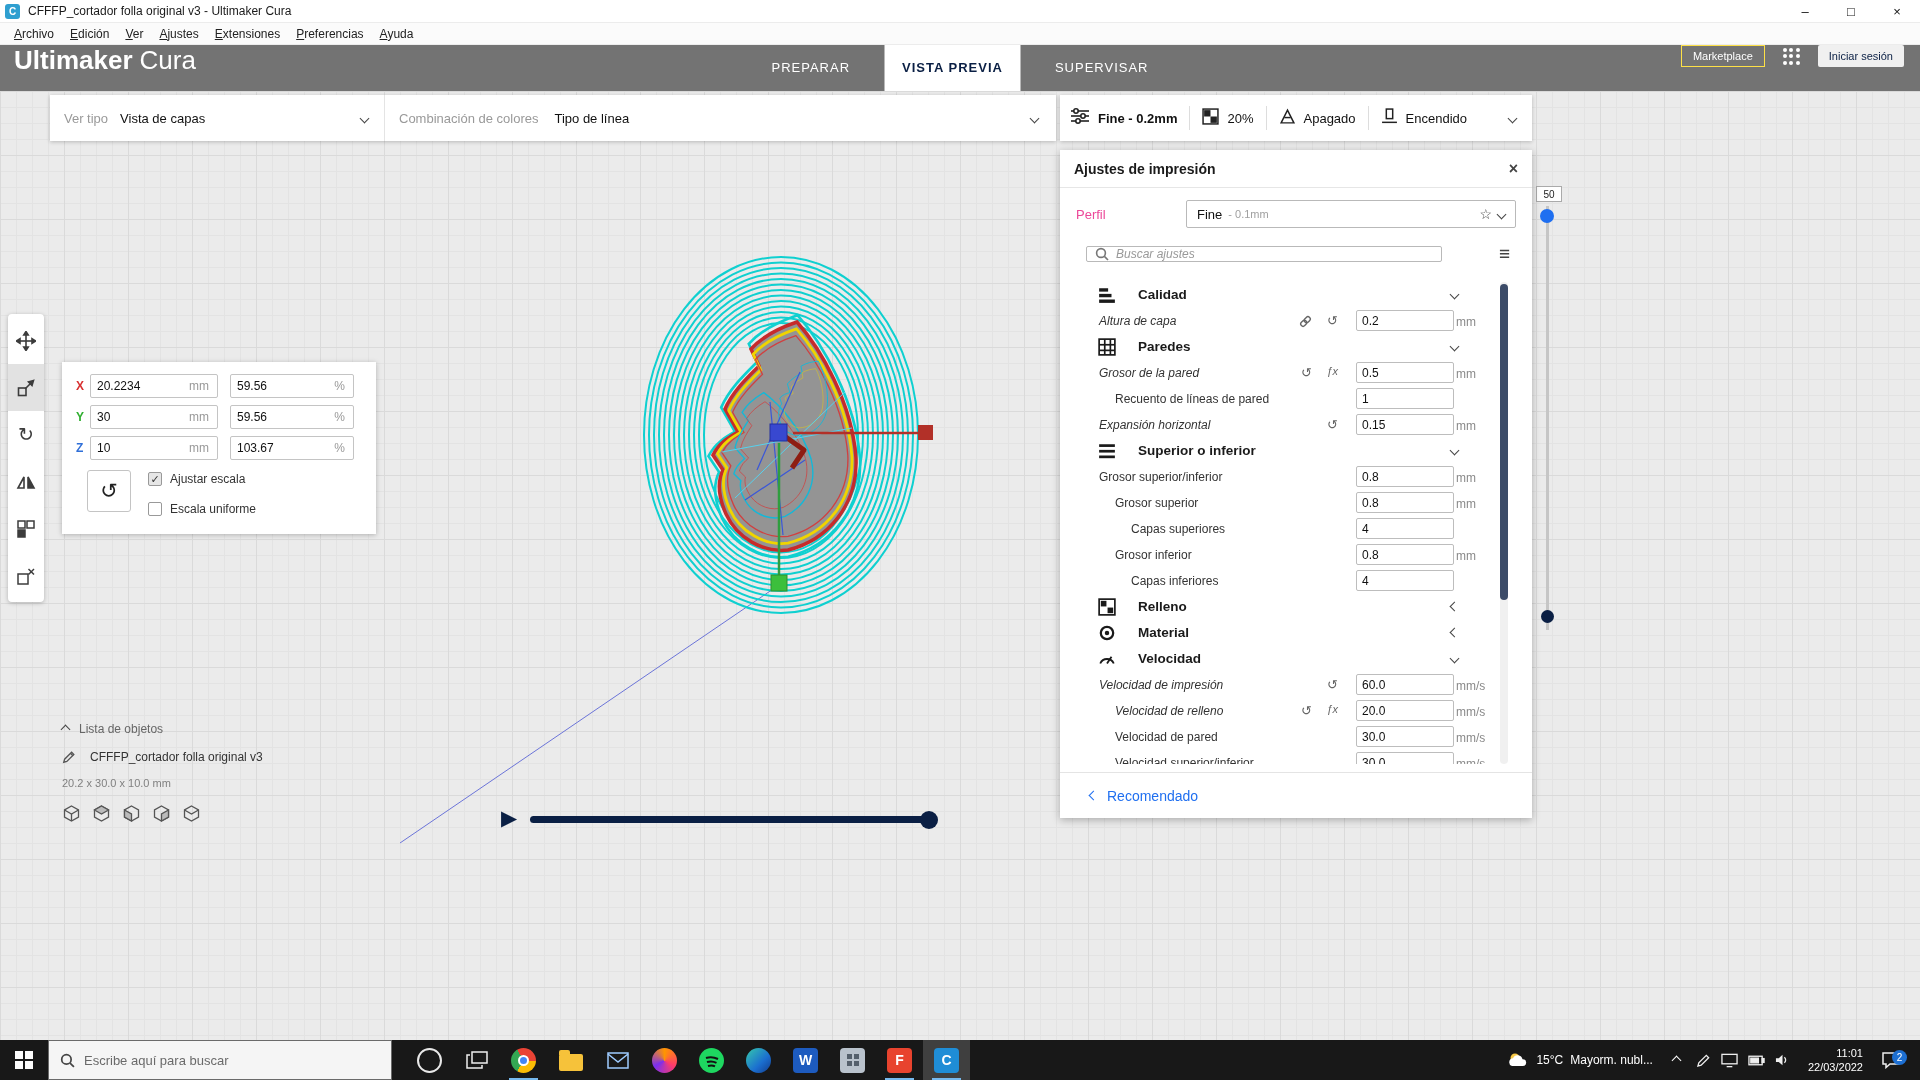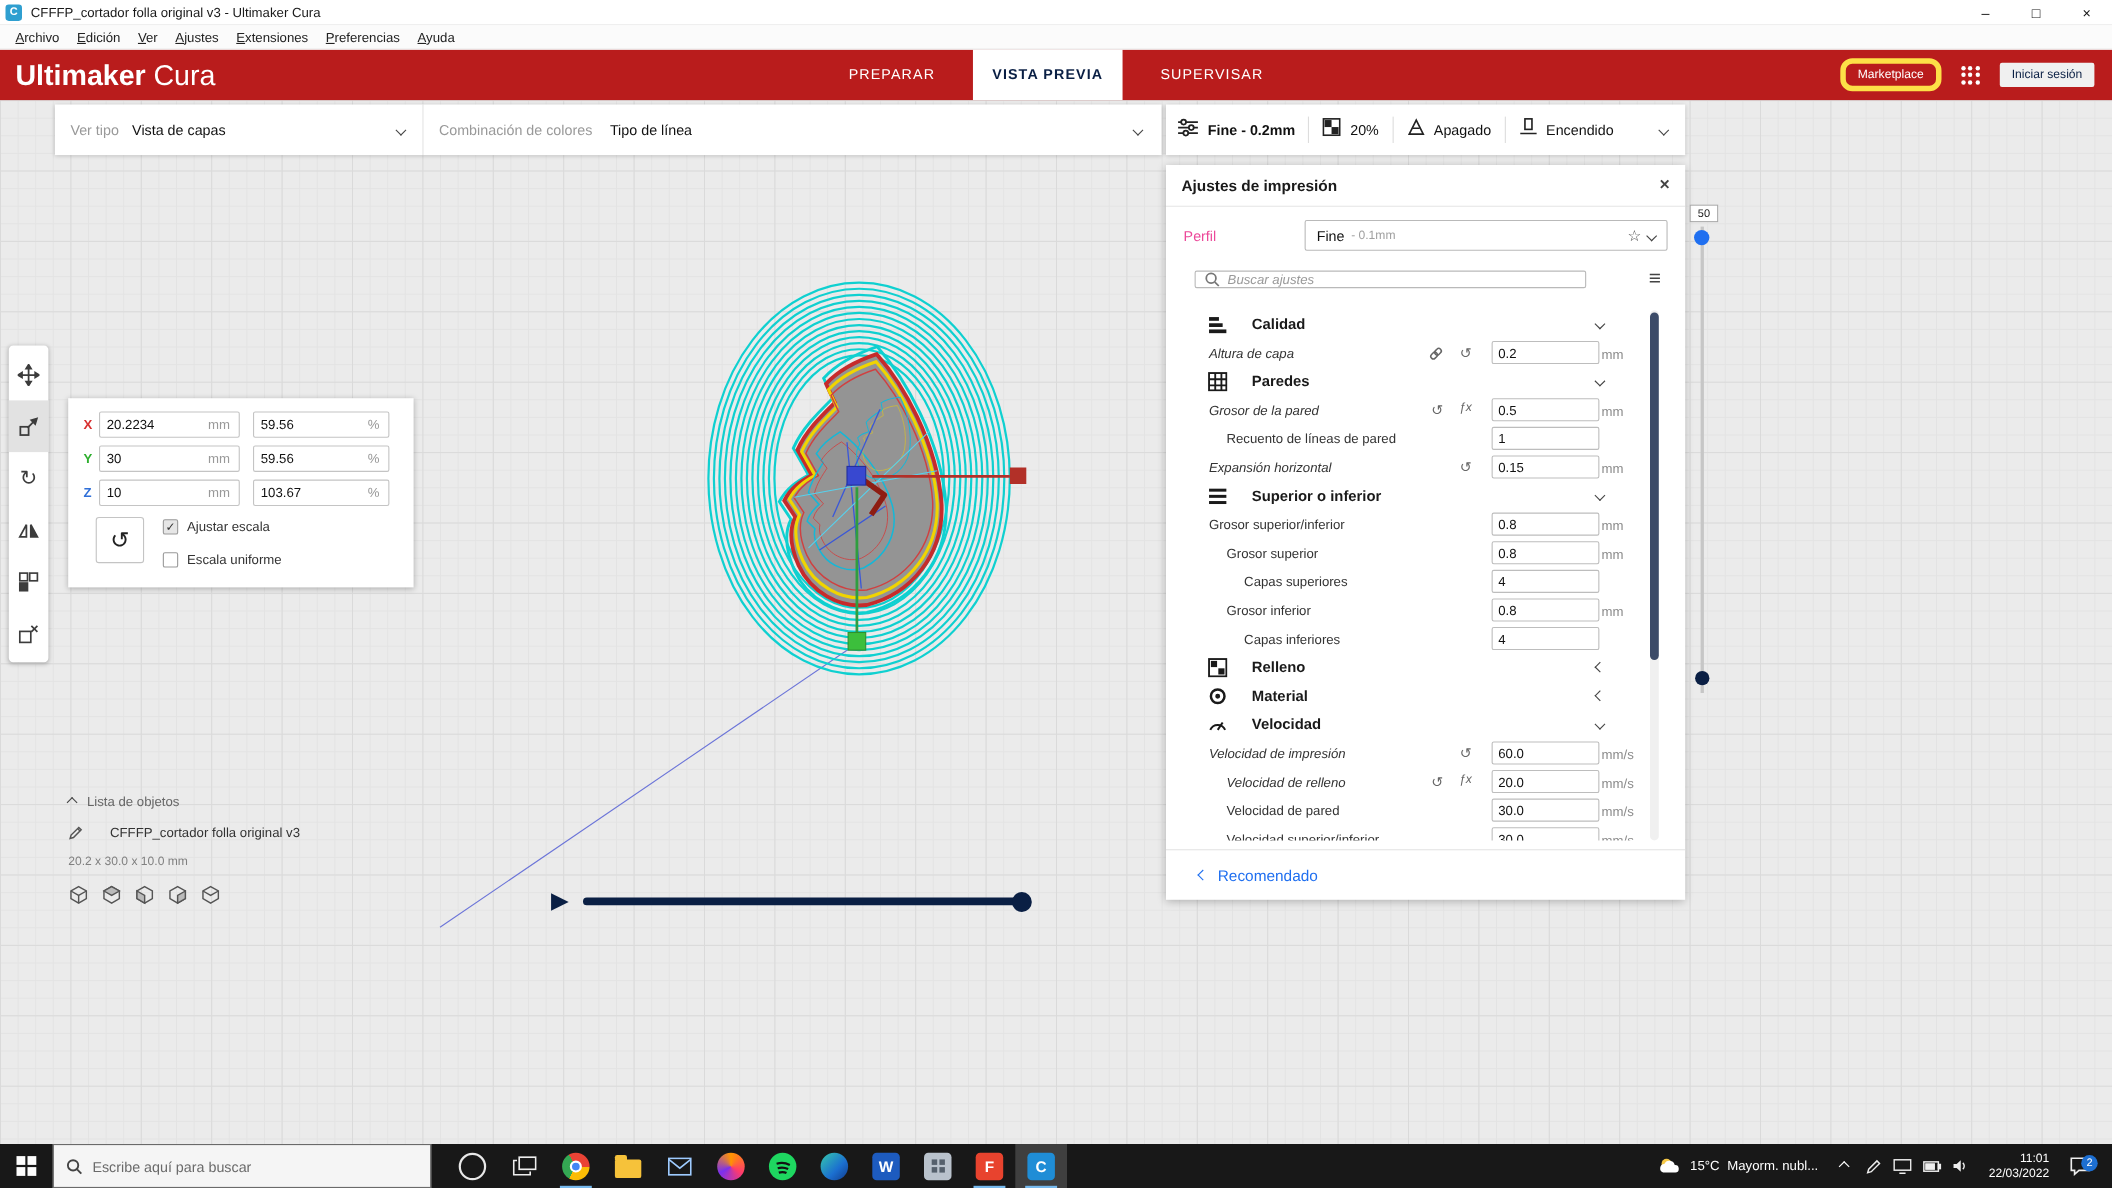--- a/index.html
+++ b/index.html
@@ -10,28 +10,28 @@
   .titlebar{position:absolute;left:0;top:0;width:100%;height:23px;background:#fff;display:flex;align-items:center;border-bottom:1px solid #ececec;z-index:60}
   .appico{width:15px;height:15px;margin-left:5px;background:#2f9fd0;border-radius:3px;color:#fff;font-size:10px;font-weight:bold;display:flex;align-items:center;justify-content:center}
   .wtitle{font-size:12px;color:#1a1a1a;margin-left:8px}
   .winbtns{margin-left:auto;display:flex;height:100%}
   .winbtn{width:46px;display:flex;align-items:center;justify-content:center;font-size:13px;color:#111}
   
   .menubar{position:absolute;left:0;top:23px;width:100%;height:22px;background:#fbfbfb;display:flex;align-items:center;padding-left:6px;border-bottom:1px solid #ececec;z-index:60}
   .menuitem{font-size:12px;color:#222;padding:0 8px;text-decoration:underline transparent}
   .menuitem:first-letter{text-decoration:underline}
   
-  .apphdr{position:absolute;left:0;top:45px;width:100%;height:46px;background:#b91c1c;display:flex;align-items:center;z-index:55}
+  .apphdr{position:absolute;left:0;top:45px;width:100%;height:46px;background:#737373;display:flex;align-items:flex-start;z-index:55}
   .brand{margin-left:14px;color:#fff;font-size:26px;font-weight:bold;white-space:nowrap}
   .brand .light{font-weight:300;margin-left:7px}
   .tabs{position:absolute;left:50%;transform:translateX(-50%);display:flex;height:46px;align-items:center;gap:16px}
   .tab{padding:0 18px;height:46px;line-height:46px;color:#fff;font-size:13px;letter-spacing:1px;white-space:nowrap}
   .tab.active{background:#fff;color:#0a1f44;font-weight:bold}
   .hdr-right{margin-left:auto;display:flex;align-items:center;gap:18px;margin-right:16px}
-  .mkt{border:5px solid #fde047;color:#fff;font-size:11px;padding:4px 11px;border-radius:11px;white-space:nowrap}
+  .mkt{border:1px solid #fde047;color:#fff;font-size:11px;padding:4px 11px;border-radius:0;white-space:nowrap}
   .signin{background:#f0f0f0;color:#0a1f44;font-size:11px;padding:5px 11px;border-radius:2px;white-space:nowrap}
   .appsgrid{display:grid;grid-template-columns:repeat(3,4px);grid-gap:2.5px}
   .appsgrid i{width:4px;height:4px;background:#fff;border-radius:50%}
   
   .viewport{position:absolute;left:0;top:91px;width:1920px;height:949px;background:#ebebeb;
     background-image:linear-gradient(#dadada 1px,transparent 1px),linear-gradient(90deg,#dadada 1px,transparent 1px),linear-gradient(#e3e3e3 1px,transparent 1px),linear-gradient(90deg,#e3e3e3 1px,transparent 1px);
     background-size:64px 64px,64px 64px,16px 16px,16px 16px;z-index:1}
   
   .chv{display:inline-block;width:7px;height:7px;border-right:1.7px solid #444;border-bottom:1.7px solid #444}
   .chv.d{transform:rotate(45deg)}
@@ -92,21 +92,21 @@
   .ibox input{border:0;outline:0;flex:1;width:50px;font-size:12px;padding:0 6px;font-family:Liberation Sans, sans-serif;color:#111;background:transparent}
   .ibox .unit{font-size:12px;color:#999;padding-right:8px}
   .resetbtn{position:absolute;left:25px;top:108px;width:44px;height:42px;border:1px solid #c4c4c4;border-radius:3px;display:flex;align-items:center;justify-content:center;font-size:21px;color:#222;background:#fff}
   .cbrow{position:absolute;left:86px;display:flex;align-items:center;gap:8px}
   .cb{width:14px;height:14px;border:1px solid #999;border-radius:2px;background:#fff;display:inline-flex;align-items:center;justify-content:center;font-size:11px;color:#333}
   .cb.on{background:#e6e6e6}
   .cbl{font-size:12px;color:#333}
   
   .oltoggle{position:absolute;left:62px;top:722px;display:flex;align-items:center;gap:10px;z-index:10}
   .oltitle{font-size:12px;color:#666}
-  .olitem{position:absolute;left:62px;top:750px;display:flex;align-items:flex-end;gap:24px;z-index:10}
+  .olitem{position:absolute;left:62px;top:750px;display:flex;align-items:flex-end;gap:14px;z-index:10}
   .olname{font-size:12px;color:#333}
   .oldims{position:absolute;left:62px;top:777px;font-size:11px;color:#808080;z-index:10}
   .olviews{position:absolute;left:62px;top:804px;display:flex;gap:11px;z-index:10}
   
   .playbtn{position:absolute;left:501px;top:806px;font-size:21px;color:#0a1f44;z-index:10}
   .ltrack{position:absolute;left:530px;top:816px;width:404px;height:7px;background:#0a1f44;border-radius:4px;z-index:10}
   .lhandle{position:absolute;left:920px;top:811px;width:18px;height:18px;border-radius:50%;background:#0a1f44;z-index:11}
   
   .laytop{position:absolute;left:1536px;top:186px;width:26px;height:16px;border:1px solid #aaa;background:#fff;font-size:10px;color:#222;display:flex;align-items:center;justify-content:center;z-index:10}
   .laytrack{position:absolute;left:1546px;top:206px;width:3px;height:424px;background:#c6c6c6;z-index:9}

